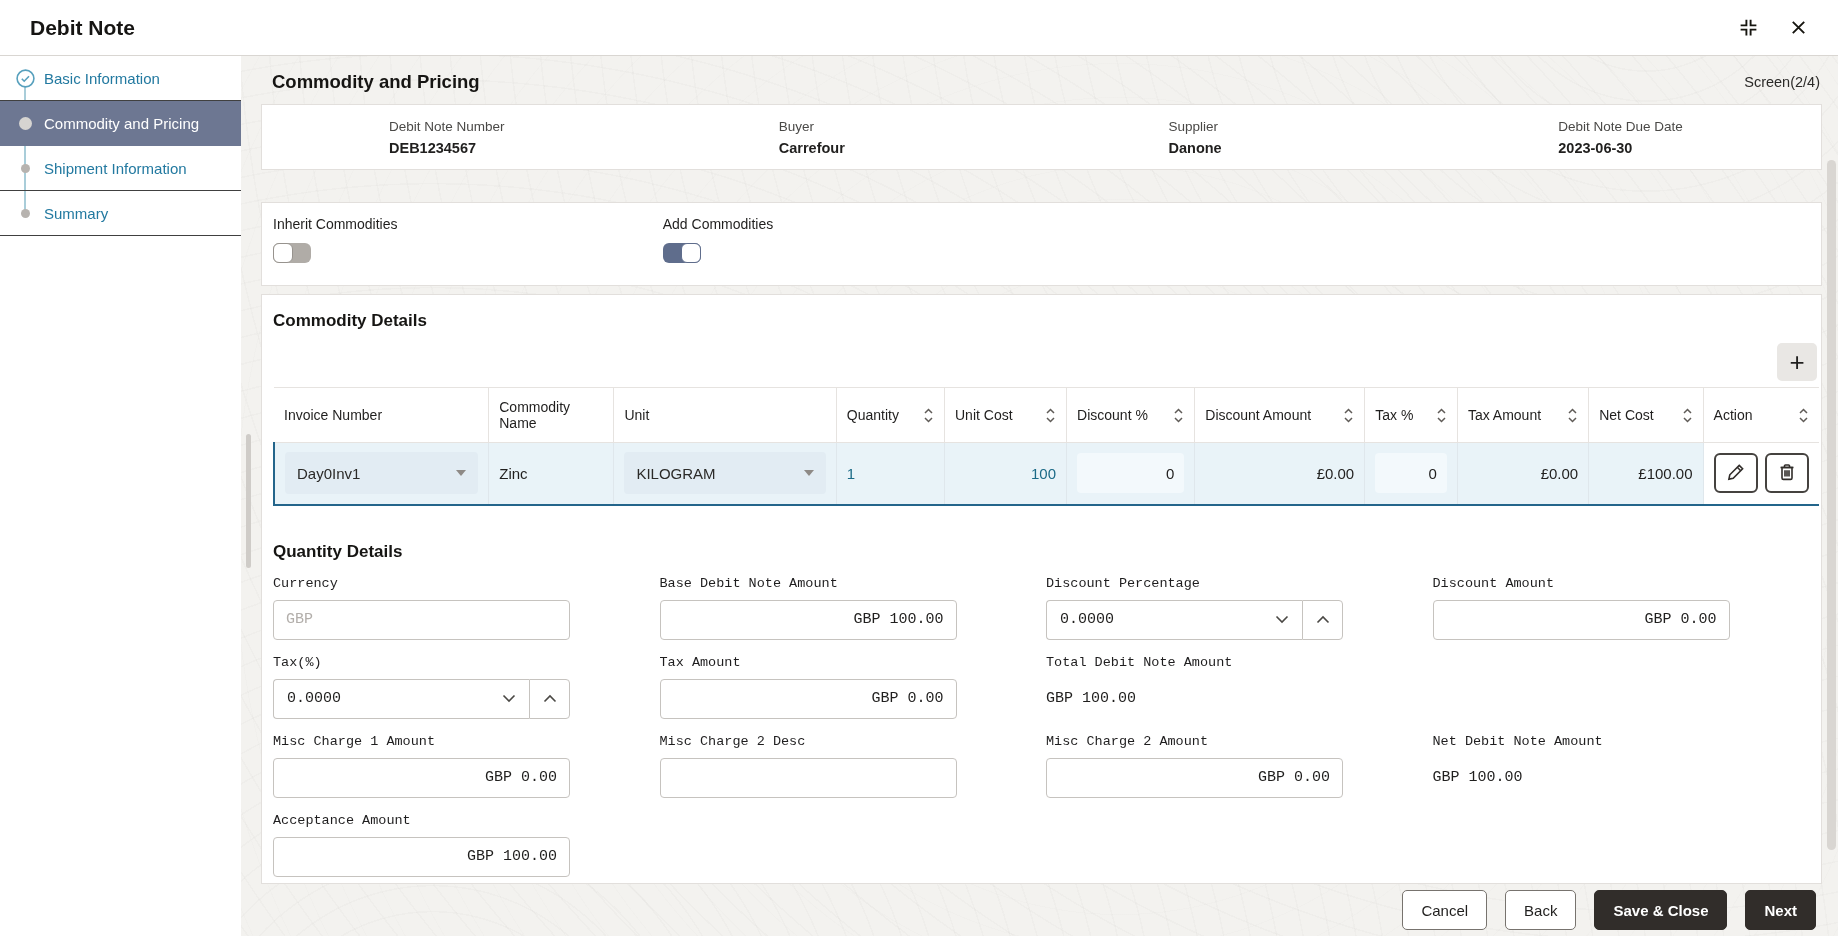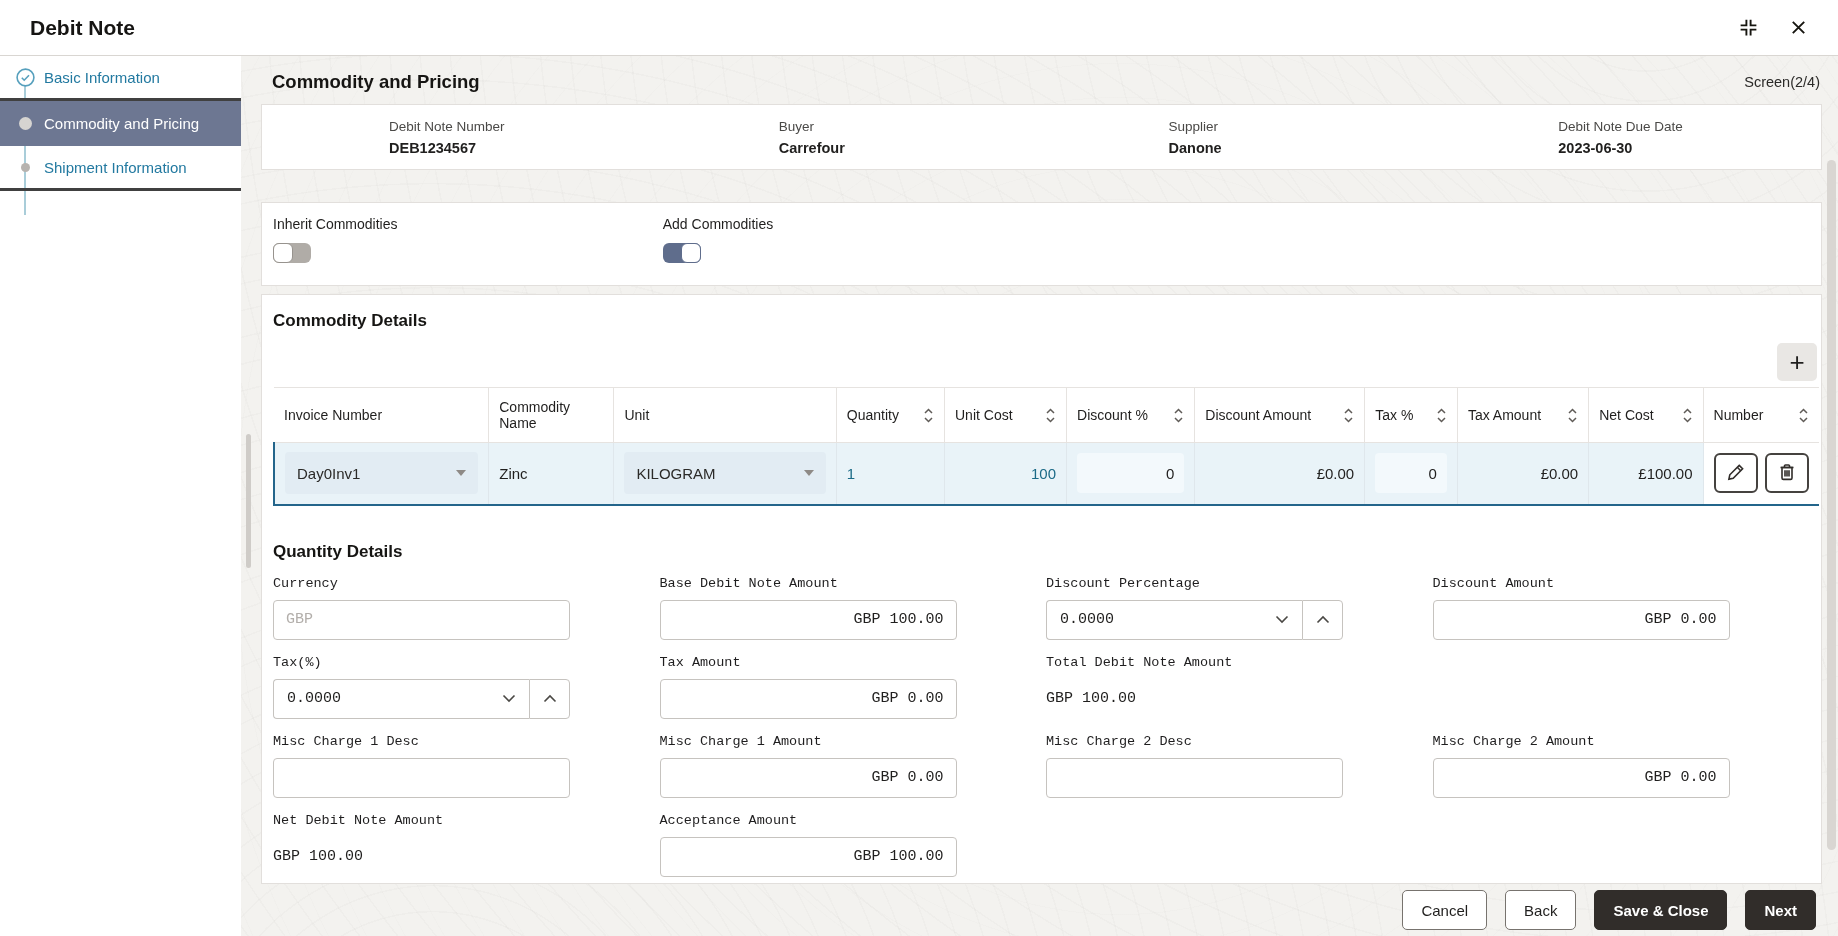--- a/index.html
+++ b/index.html
@@ -14,21 +14,21 @@
   .win-btn { background:none; border:none; cursor:pointer; padding:2px; display:flex; }
 
   
   .app-body { display:flex; height:880px; }
 
   
   .sidebar { width:241px; background:#fff; flex:none; position:relative; }
   .steps { list-style:none; position:relative; }
   .steps .connector { position:absolute; left:24px; top:22px; width:2px; height:137px; background:#a9cdd9; }
   .step { height:45px; display:flex; align-items:center; padding-left:15px;
-    border-bottom:3px solid #404040; position:relative; cursor:pointer; }
+    border-bottom:1px solid #404040; position:relative; cursor:pointer; }
   .step .bullet { width:20px; display:flex; justify-content:center; align-items:center; margin-right:9px; }
   .step .lbl { font-size:15px; color:#2279a0; }
   .step.active { background:#6d7792; border-bottom:none; }
   .step.active .lbl { color:#ffffff; }
   .dot-active { width:13px; height:13px; border-radius:50%; background:#d6d4d1; }
   .dot-pending { width:9px; height:9px; border-radius:50%; background:#b7b3af; }
 
   
   .content { flex:1; position:relative; background-color:#f3f2ef;
     background-image:
@@ -166,20 +166,26 @@
             <span class="dot-active"></span>
           </span>
         <span class="lbl">Commodity and Pricing</span>
       </li>
       <li class="step">
         <span class="bullet">
             <span class="dot-pending"></span>
           </span>
         <span class="lbl">Shipment Information</span>
       </li>
+      <li class="step">
+        <span class="bullet">
+            <span class="dot-pending"></span>
+          </span>
+        <span class="lbl">Summary</span>
+      </li>
     </ul>
   </nav>
 
   <main class="content">
     <div class="content-inner">
 
       <div class="page-head">
         <h2>Commodity and Pricing</h2>
         <span class="screen-indicator">Screen(2/4)</span>
       </div>
@@ -317,21 +323,21 @@
                     <span class="sort-icon">
                       <svg width="11" height="17" viewBox="0 0 11 17" fill="none" stroke="#5f5b57" stroke-width="1.5">
                         <path d="M2 6 L5.5 2.5 L9 6"></path>
                         <path d="M2 11 L5.5 14.5 L9 11"></path>
                       </svg>
                     </span>
                   </div>
                 </th>
               <th>
                   <div class="th-flex">
-                    <span>Number</span>
+                    <span>Action</span>
                     <span class="sort-icon">
                       <svg width="11" height="17" viewBox="0 0 11 17" fill="none" stroke="#5f5b57" stroke-width="1.5">
                         <path d="M2 6 L5.5 2.5 L9 6"></path>
                         <path d="M2 11 L5.5 14.5 L9 11"></path>
                       </svg>
                     </span>
                   </div>
                 </th>
             </tr>
           </thead>
@@ -448,24 +454,20 @@
             <label class="plabel">Tax Amount</label>
             <input class="pinput amt" value="GBP 0.00" style="">
           </div>
           <div class="pfield">
             <label class="plabel">Total Debit Note Amount</label>
             <div class="pvalue">GBP 100.00</div>
           </div>
           <div class="pfield"></div>
 
           <div class="pfield">
-            <label class="plabel">Misc Charge 1 Desc</label>
-            <input class="pinput" style="">
-          </div>
-          <div class="pfield">
             <label class="plabel">Misc Charge 1 Amount</label>
             <input class="pinput amt" value="GBP 0.00" style="">
           </div>
           <div class="pfield">
             <label class="plabel">Misc Charge 2 Desc</label>
             <input class="pinput" style="">
           </div>
           <div class="pfield">
             <label class="plabel">Misc Charge 2 Amount</label>
             <input class="pinput amt" value="GBP 0.00" style="">

